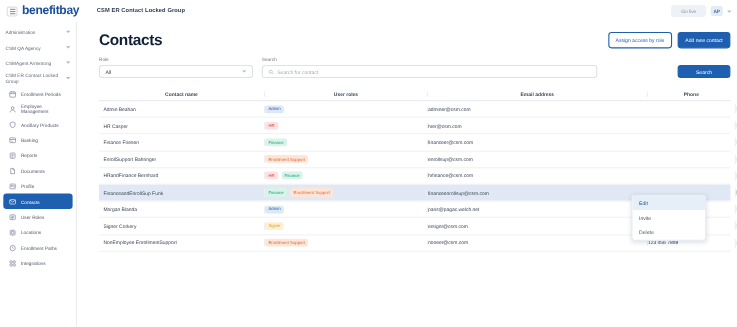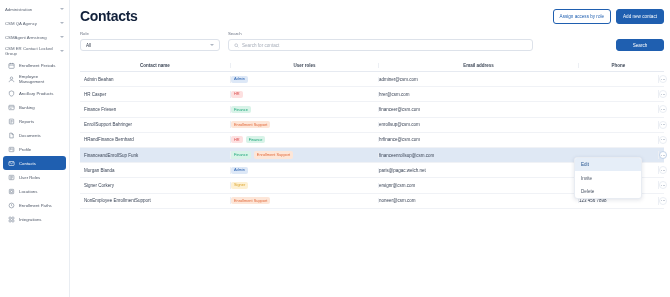--- a/index.html
+++ b/index.html
@@ -45,21 +45,21 @@
     width: 11px; height: 9px; border-radius: 2px; background: #e4ebf5;
     display: flex; align-items: center; justify-content: center;
     font-size: 4.4px; color: #3b6fb6; font-weight: bold; letter-spacing: -0.2px;
   }
   .caret-sm {
     width: 0; height: 0; border-left: 2.2px solid transparent;
     border-right: 2.2px solid transparent; border-top: 2.6px solid #b3bbc7;
   }
 
   
-  .body { display: flex; flex: 1; min-height: 0; }
+  .body { display: flex; flex: 1; min-height: 0; gap: 10px; }
 
   
   .sidebar {
     width: 70px; min-width: 70px;
     background: #ffffff;
     border-right: 1px solid #e9edf2;
     padding-top: 2px;
     overflow: hidden;
   }
   .nav-group {
@@ -193,20 +193,34 @@
   .ctxmenu div {
     font-size: 4.6px; color: #4b5565; padding: 4.2px 6px;
   }
   .ctxmenu div.hl { background: #e6eef8; color: #26548f; }
 </style>
 </head>
 <body>
 
 <div class="app">
 
+  <div class="topbar">
+    <div class="hamburger">
+        <i></i>
+        <i></i>
+        <i></i>
+      </div>
+    <div class="logo">benefitbay</div>
+    <div class="env-title">CSM ER Contact Locked Group</div>
+    <div class="topbar-right">
+      <button class="golive-btn">Go live</button>
+      <div class="avatar">AP</div>
+      <div class="caret-sm"></div>
+    </div>
+  </div>
 
   <div class="body">
 
     <div class="sidebar">
       <div class="nav-group">
         <span>Administration</span>
         <span class="chev"></span>
       </div>
       <div class="nav-group">
         <span>CSM QA Agency</span>

